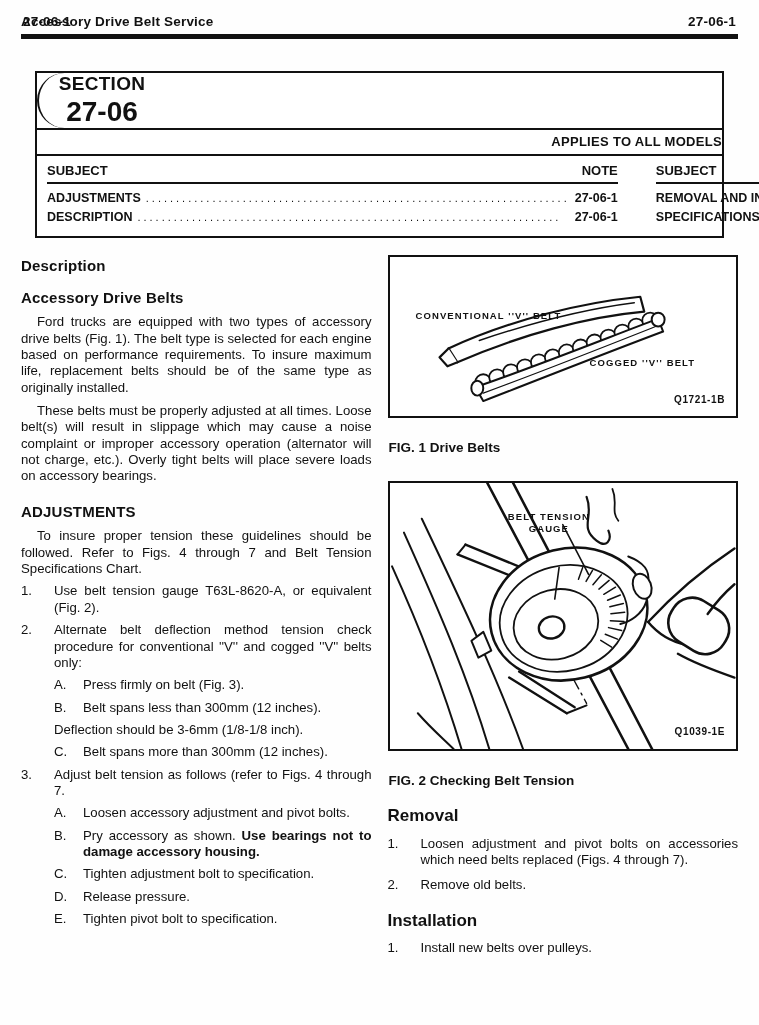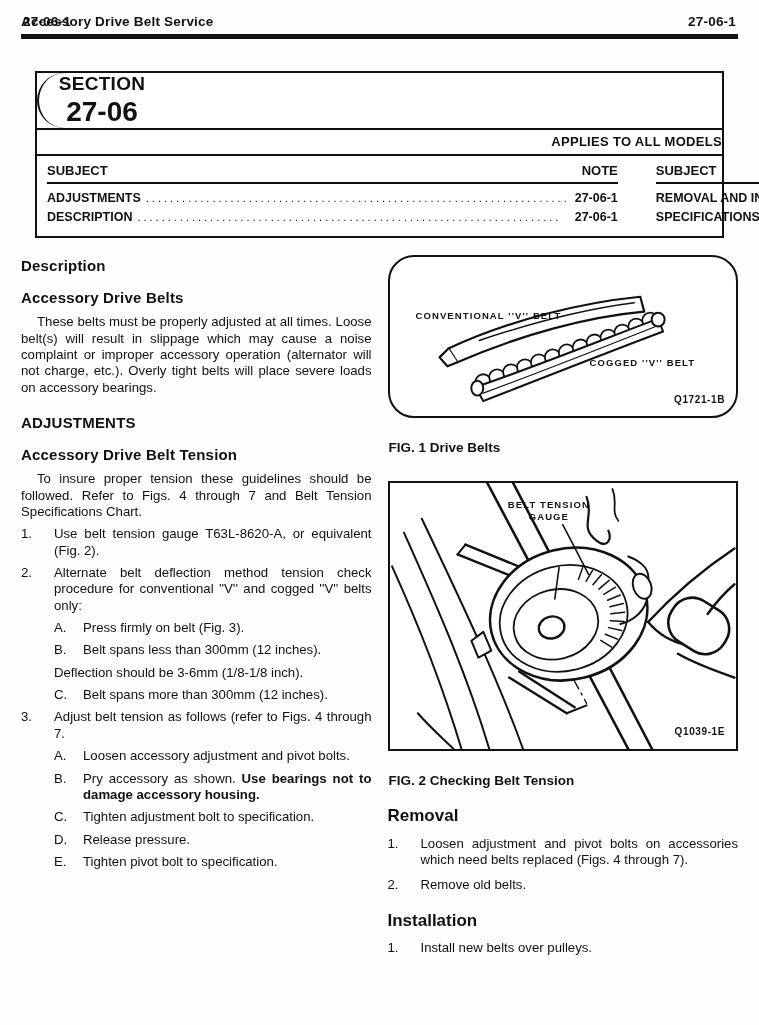--- a/index.html
+++ b/index.html
@@ -87,21 +87,21 @@
   .step.lvl2{ margin-left:33px; }
   .step.lvl2 .marker{ flex:0 0 29px; }
   .step.flush{ margin-left:33px; }
   .stext{ flex:1; }
   .stext b{ font-weight:700; }
 
   
   .figure{
     position:relative; border:2.5px solid #111; background:#fff; overflow:hidden;
   }
-  .fig1{ height:163px;border-radius:26px; }
+  .fig1{ height:163px; }
   .fig2{ height:270px; margin-top:24px; }
   .figure svg{ position:absolute; inset:0; width:100%; height:100%; }
   .fig-label{
     position:absolute; font-size:9.5px; font-weight:700; letter-spacing:1.1px;
     line-height:1.25; white-space:nowrap;
   }
   .fig-label.center{ text-align:center; white-space:normal; }
   .fig-code{
     position:absolute; right:11px; bottom:10px;
     font-size:10px; font-weight:700; letter-spacing:.6px;
@@ -163,24 +163,24 @@
         </div>
       </div>
     </div>
   </section>
 
   <main class="columns">
 
     <div class="col">
       <div class="h-sec">Description</div>
       <div class="h-sub">Accessory Drive Belts</div>
+      <p class="para">Ford trucks are equipped with two types of accessory drive belts (Fig. 1). The belt type is selected for each engine based on performance requirements. To insure maximum life, replacement belts should be of the same type as originally installed.</p>
       <p class="para">These belts must be properly adjusted at all times. Loose belt(s) will result in slippage which may cause a noise complaint or improper accessory operation (alternator will not charge, etc.). Overly tight belts will place severe loads on accessory bearings.</p>
 
       <div class="h-sec" style="margin-top:18px">ADJUSTMENTS</div>
-      <div class="h-sub">Accessory Drive Belt Tension</div>
       <p class="para">To insure proper tension these guidelines should be followed. Refer to Figs. 4 through 7 and Belt Tension Specifications Chart.</p>
 
       <div class="step lvl1">
         <span class="marker">1.</span>
         <span class="stext"><span>Use belt tension gauge T63L-8620-A, or equivalent (Fig. 2).</span></span>
       </div>
       <div class="step lvl1">
         <span class="marker">2.</span>
         <span class="stext"><span>Alternate belt deflection method tension check procedure for conventional ''V'' and cogged ''V'' belts only:</span></span>
       </div>
@@ -312,21 +312,21 @@
           <path d="M92,150 l-12,9 l7,17 l13,-7 z" fill="#fff" stroke-width="2"></path>
 
           <path d="M345,66 C315,86 284,112 258,140" stroke-width="2.4"></path>
           <path d="M258,140 C268,152 282,160 296,163" stroke-width="2.4"></path>
           <rect x="278" y="120" width="62" height="48" rx="22" transform="rotate(32 309 144)" fill="#fff" stroke-width="2.6"></rect>
           <path d="M345,196 C322,188 302,180 288,172" stroke-width="2.4"></path>
           <path d="M318,132 C328,118 338,108 345,102" stroke-width="2.4"></path>
 
           <line x1="172" y1="42" x2="198" y2="92" stroke-width="1.6"></line>
         </svg>
-        <span class="fig-label center" style="left:24%; width:44%; top:16px;">
+        <span class="fig-label center" style="left:24%; width:44%; top:28px;">
           <span>BELT TENSION</span><br>
           <span>GAUGE</span>
         </span>
         <span class="fig-code">Q1039-1E</span>
       </div>
       <div class="fig-caption">FIG. 2  Checking Belt Tension</div>
 
 
       <div class="rc-h">Removal</div>
       <div class="step lvl1 rc-step">

